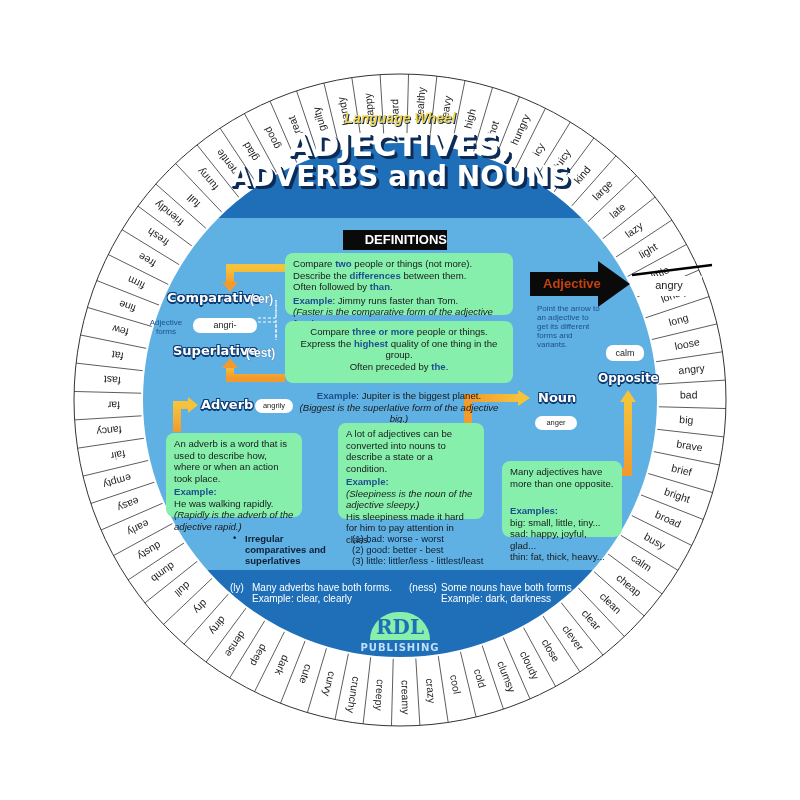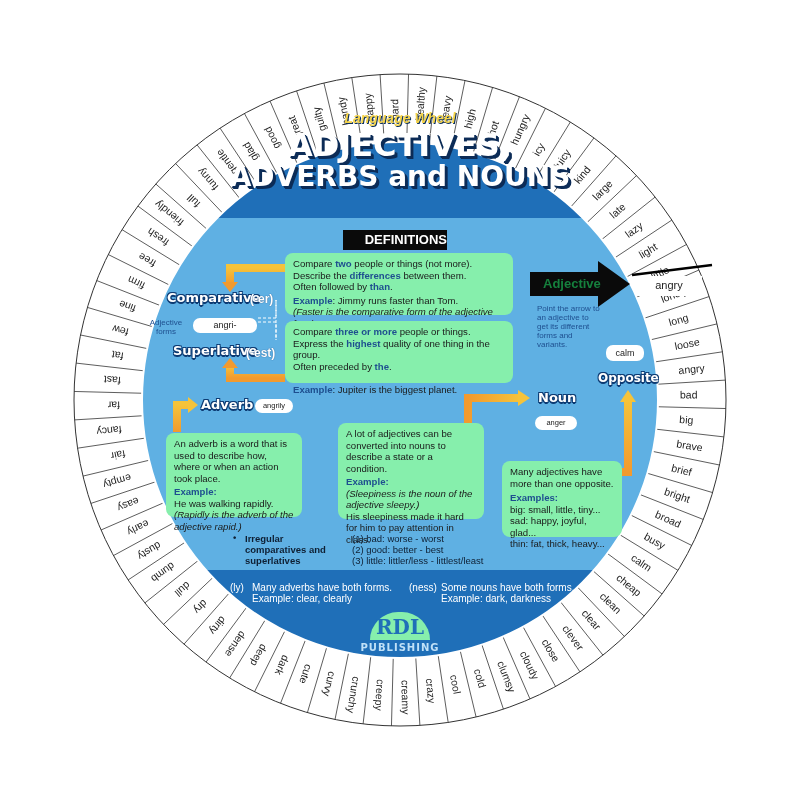--- a/index.html
+++ b/index.html
@@ -229,30 +229,31 @@
   <div><span>Often followed by </span><b class="hl">than</b><span>.</span></div>
   <div style="margin-top:2px;"><span class="ex">Example</span><span>: Jimmy runs faster than Tom.</span></div>
   <div><i>(Faster is the comparative form of the adjective fast.)</i></div>
 </div>
 <div class="abs pill" style="left:167px;top:290px;font-size:13px;">Comparative</div>
 <div class="abs suffix" style="left:250px;top:292px;">(-er)</div>
 
 <div class="abs smallblue" style="left:144px;top:318px;width:44px;text-align:center;">Adjective forms</div>
 <div class="abs wbox" style="left:193px;top:318px;width:64px;height:15px;line-height:15px;">angri-</div>
 
-<div class="abs box" style="left:285px;top:321px;width:228px;height:62px;">
+<div class="abs box" style="left:285px;top:321px;width:228px;height:62px;text-align:center;">
   <div><span>Compare </span><b class="hl">three or more</b><span> people or things.</span></div>
   <div><span>Express the </span><b class="hl">highest</b><span> quality of one thing in the group.</span></div>
   <div><span>Often preceded by </span><b class="hl">the</b><span>.</span></div>
-  <div style="margin-top:12px;"><span class="ex">Example</span><span>: Jupiter is the biggest planet.</span></div>
+  <div style="margin-top:18px;"><span class="ex">Example</span><span>: Jupiter is the biggest planet.</span></div>
+  <div><i>(Biggest is the superlative form of the adjective big.)</i></div>
 </div>
 <div class="abs pill" style="left:173px;top:343px;font-size:13px;">Superlative</div>
 <div class="abs suffix" style="left:246px;top:346px;">(-est)</div>
 
-<div class="abs" style="left:543px;top:276px;color:#15803d;font-weight:bold;font-size:13px;font-family:'Liberation Sans',sans-serif;">Adjective</div>
+<div class="abs" style="left:543px;top:276px;color:#c2410c;font-weight:bold;font-size:13px;font-family:'Liberation Sans',sans-serif;">Adjective</div>
 <div class="abs smallblue" style="left:537px;top:304px;width:64px;">Point the arrow to an adjective to get its different forms and variants.</div>
 <div class="abs" style="left:636px;top:276px;width:66px;height:20px;background:#fff;font-size:11px;text-align:center;line-height:18px;font-family:'Liberation Sans',sans-serif;color:#222;">angry</div>
 
 <div class="abs wbox" style="left:606px;top:345px;width:38px;height:16px;line-height:16px;">calm</div>
 <div class="abs pill" style="left:598px;top:371px;font-size:12px;">Opposite</div>
 
 <div class="abs pill" style="left:201px;top:397px;font-size:13px;">Adverb</div>
 <div class="abs wbox" style="left:255px;top:399px;width:38px;height:14px;line-height:14px;font-size:7.5px;">angrily</div>
 <div class="abs box" style="left:166px;top:433px;width:136px;height:84px;">
   <div>An adverb is a word that is used to describe how, where or when an action took place.</div>
@@ -265,21 +266,21 @@
 <div class="abs wbox" style="left:535px;top:416px;width:42px;height:14px;line-height:14px;font-size:7.5px;">anger</div>
 <div class="abs box" style="left:338px;top:423px;width:146px;height:96px;">
   <div>A lot of adjectives can be converted into nouns to describe a state or a condition.</div>
   <div class="ex" style="margin-top:2px;">Example:</div>
   <div><i>(Sleepiness is the noun of the adjective sleepy.)</i></div>
   <div>His sleepiness made it hard for him to pay attention in class.</div>
 </div>
 
 <div class="abs box" style="left:502px;top:461px;width:120px;height:76px;">
   <div>Many adjectives have more than one opposite.</div>
-  <div class="ex" style="margin-top:3px;">Examples:</div>
+  <div class="ex" style="margin-top:16px;">Examples:</div>
   <div>big: small, little, tiny...</div>
   <div>sad: happy, joyful, glad...</div>
   <div>thin: fat, thick, heavy...</div>
 </div>
 
 <div class="abs note" style="left:233px;top:532px;font-weight:bold;">•</div>
 <div class="abs note" style="left:245px;top:533px;width:100px;font-weight:bold;">Irregular comparatives and superlatives</div>
 <div class="abs note" style="left:352px;top:533px;">
   <div>(1) bad: worse - worst</div>
   <div>(2) good: better - best</div>

